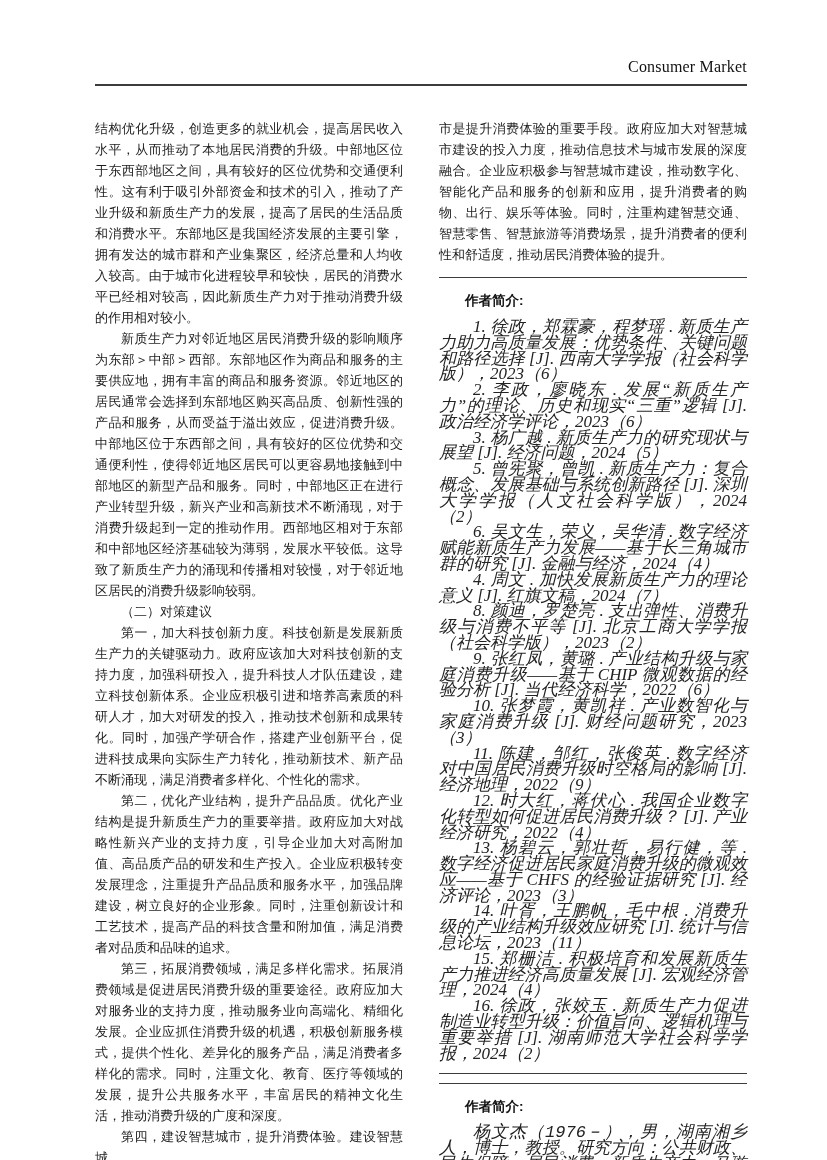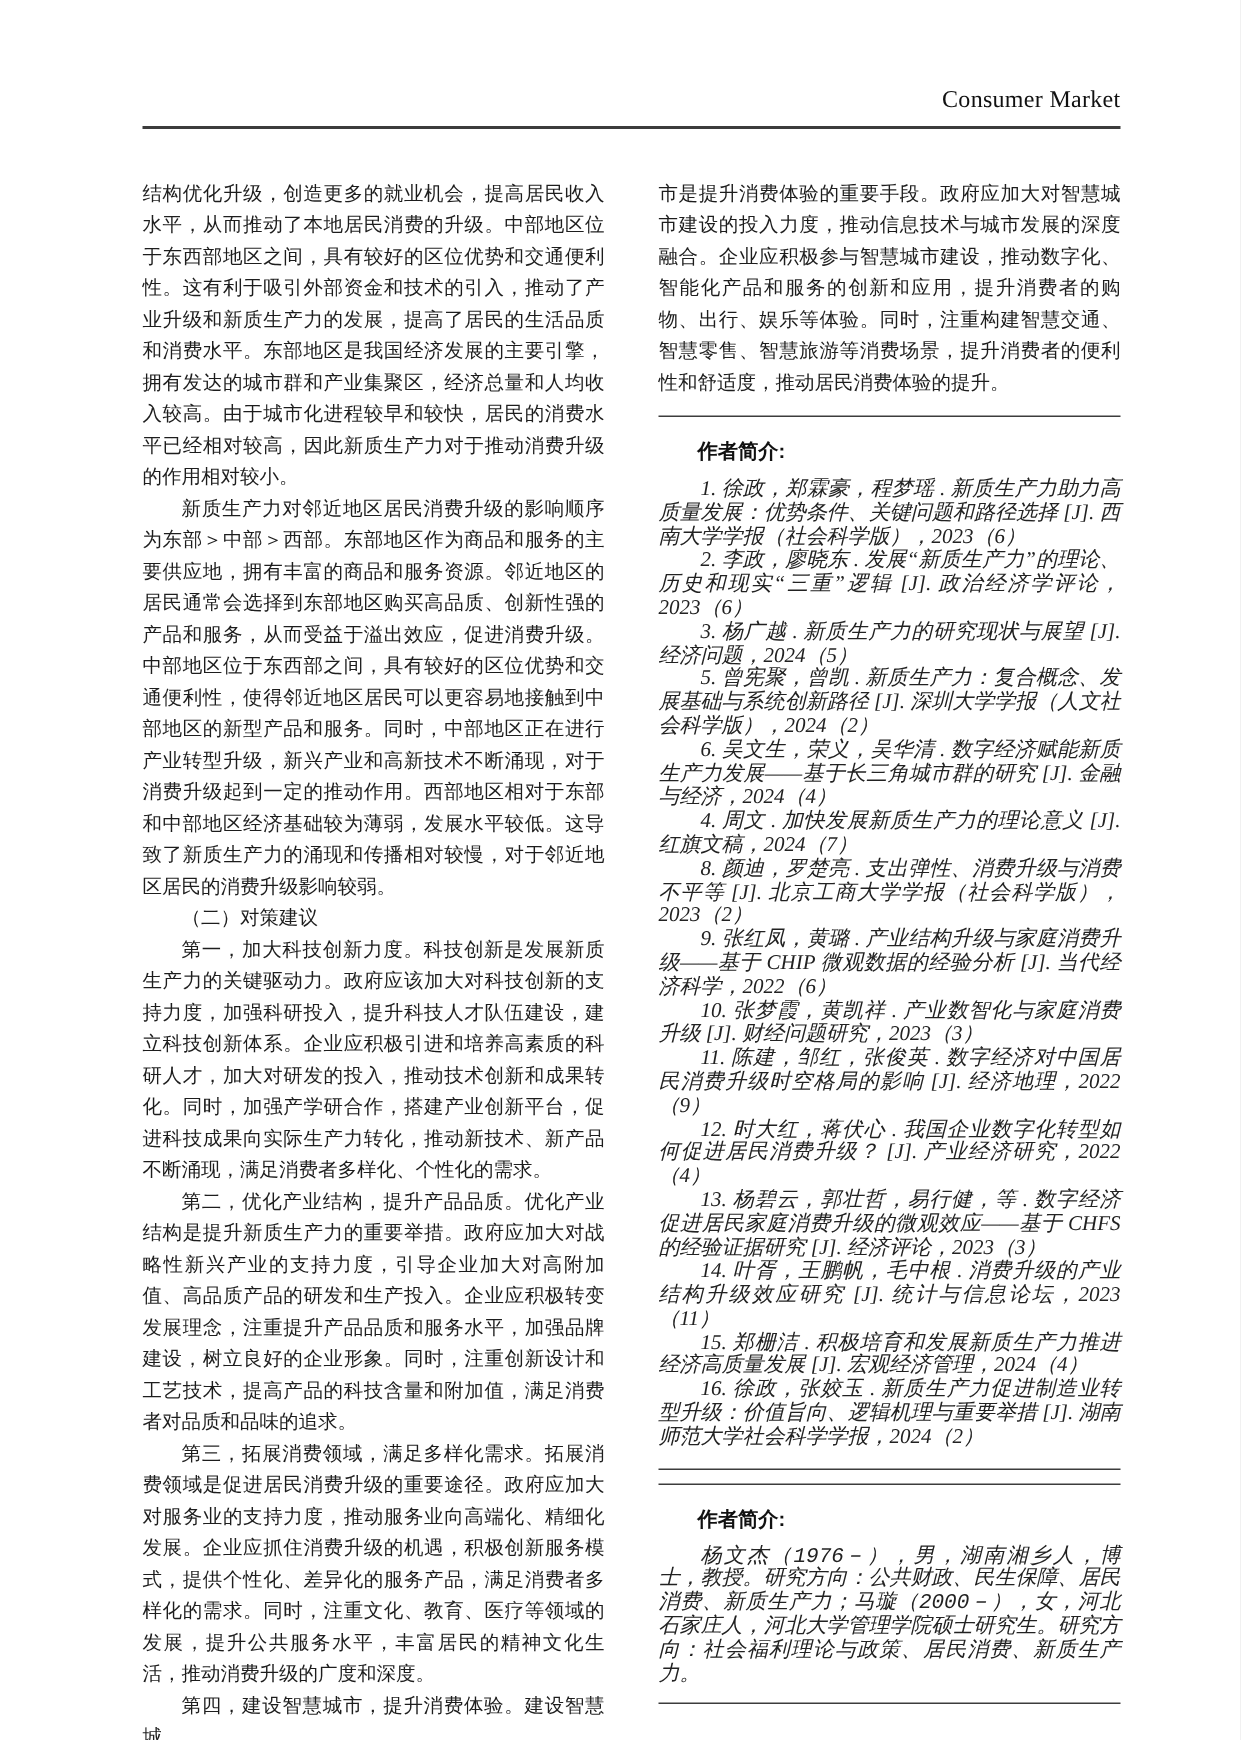--- a/index.html
+++ b/index.html
@@ -35,21 +35,21 @@
   .sec-heading {
     font-family:"Liberation Sans", sans-serif;
     font-weight:bold;
     font-size:13.5px;
     color:#111;
     padding-left:26px;
     margin:12px 0 8px 0;
   }
 
   .refs p, p.bio {
-    font-size:14px;
+    font-size:17px;
     line-height:15.8px;
     text-indent:2em;
     margin:0;
     font-style:italic;
     color:#222;
     text-align:justify;
   }
   p.bio { margin-top:2px;font-family:Liberation Mono, monospace; }
 
   .double-rule {

